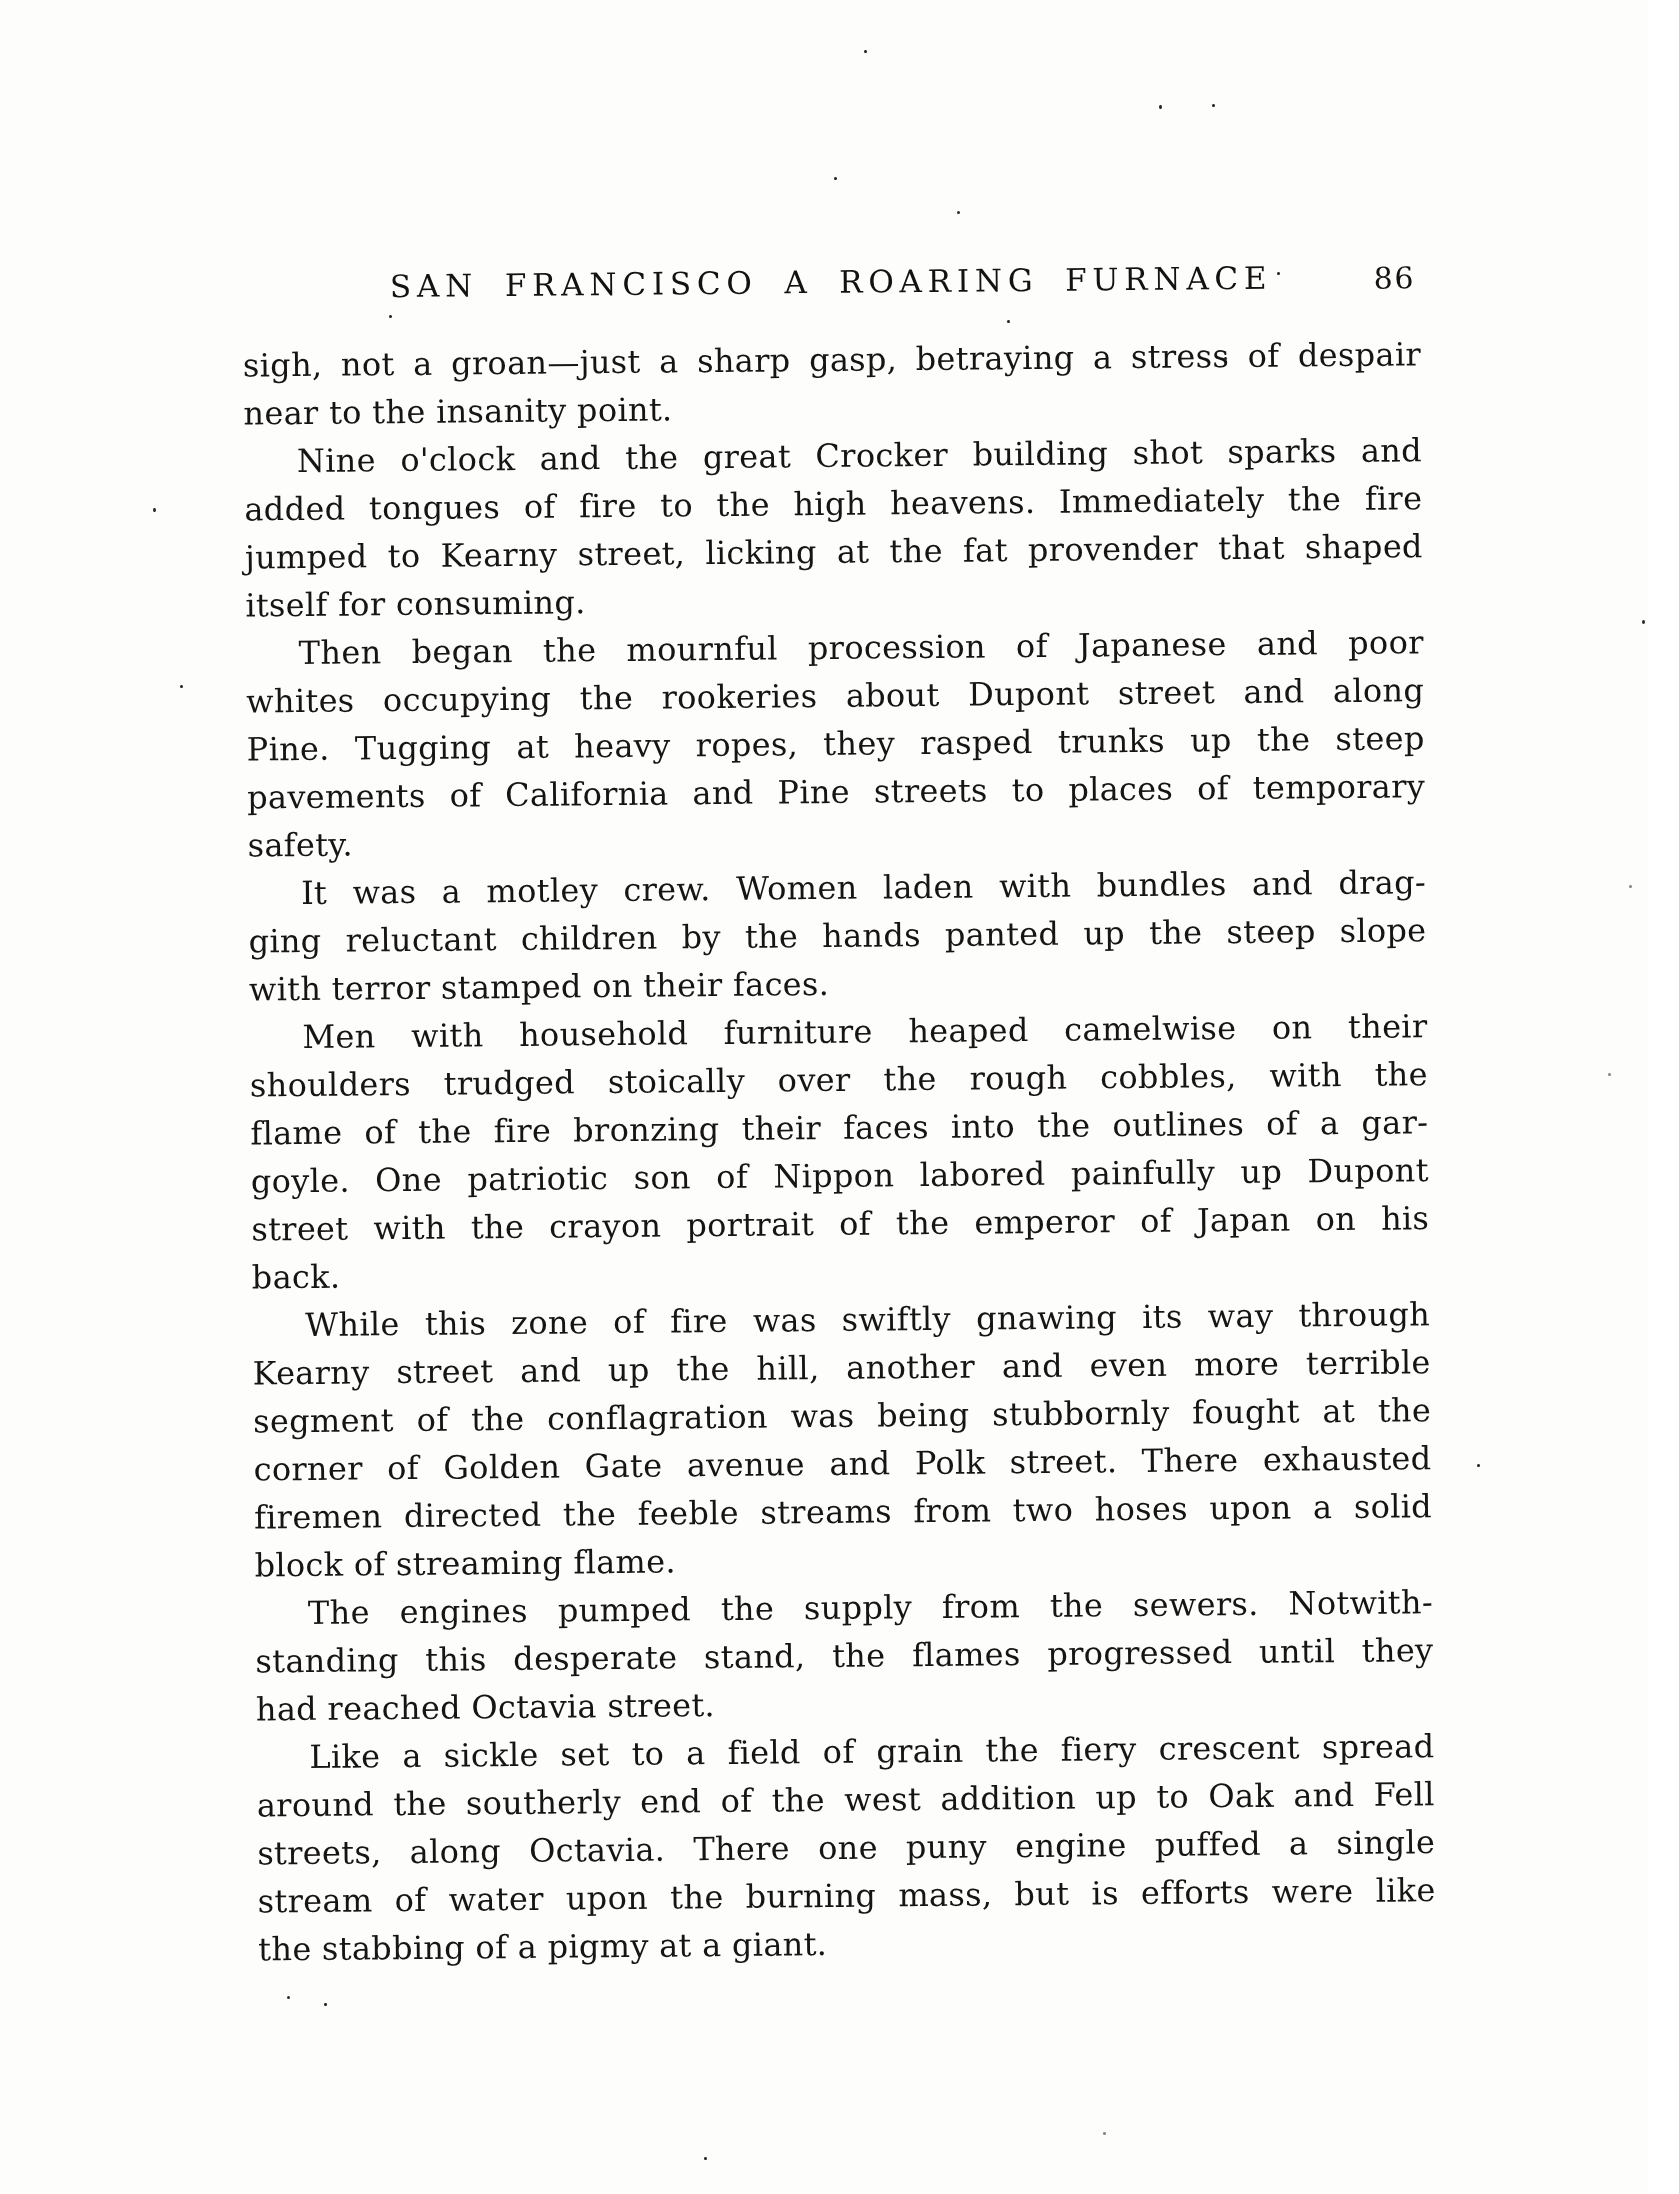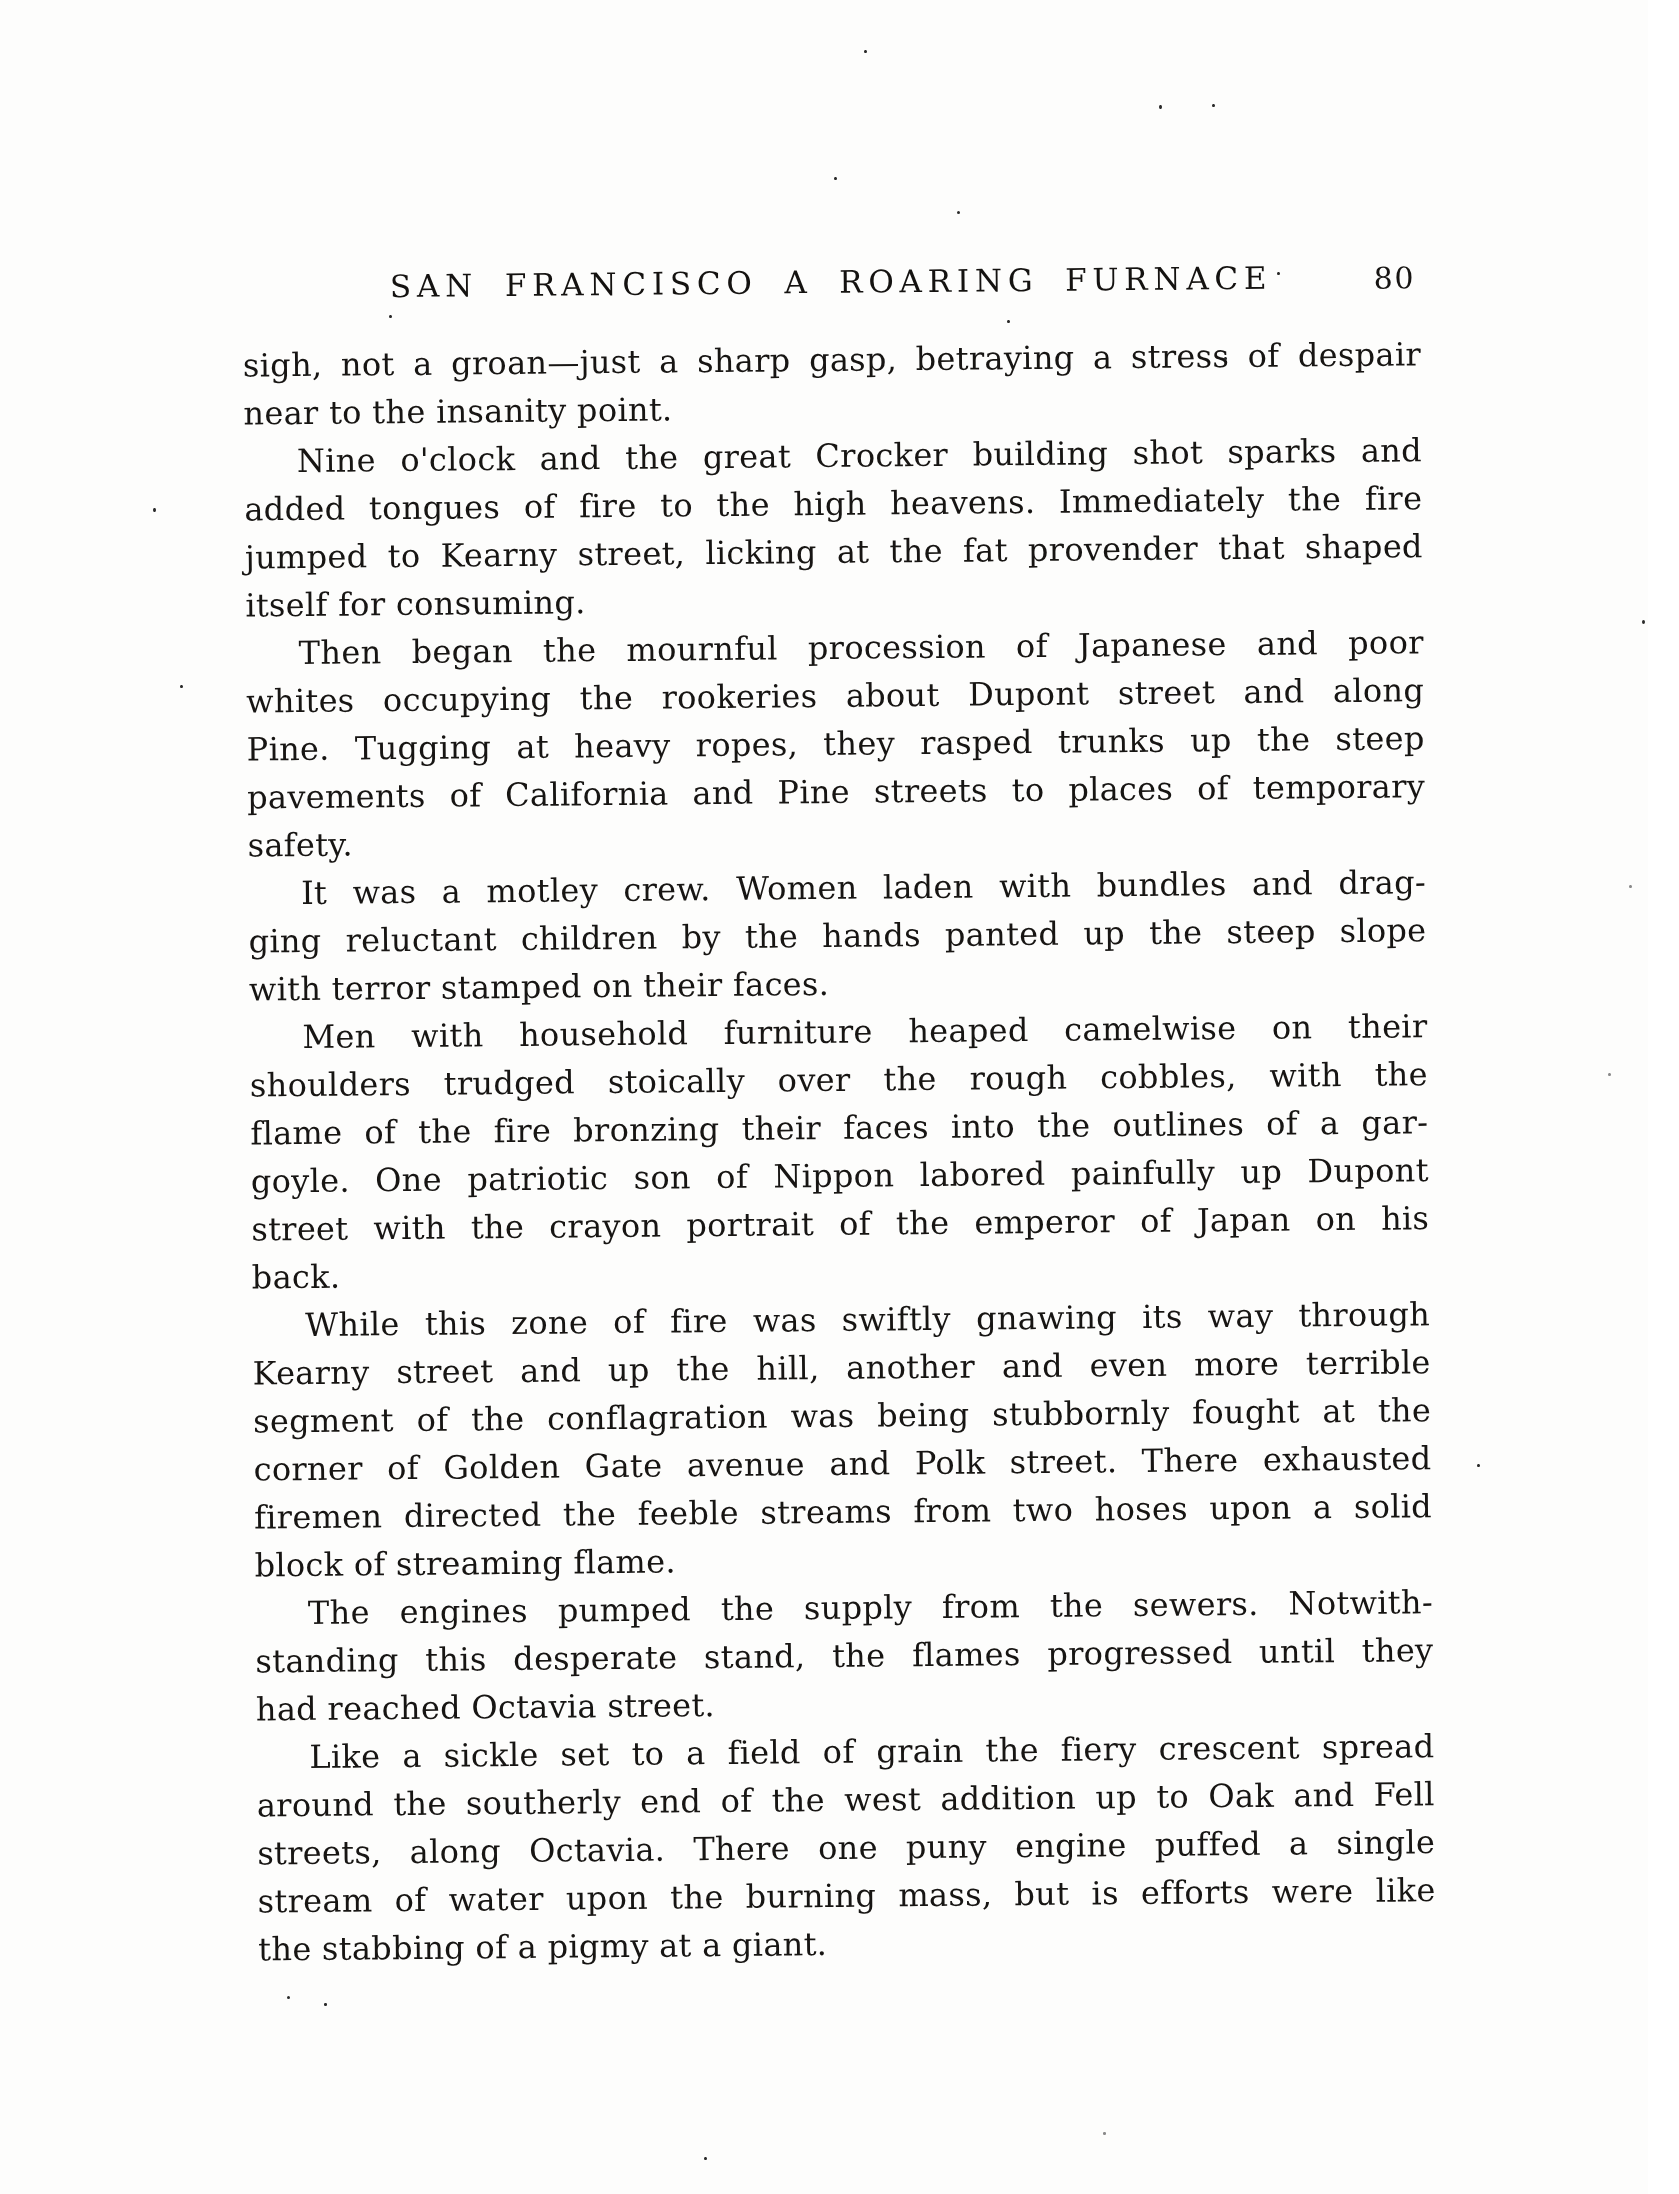--- a/index.html
+++ b/index.html
@@ -62,21 +62,21 @@
   .speck.faint { background: #8a8a8a; }
 </style>
 </head>
 <body>
 
 <div class="page">
   <div class="tilt">
 
     <div class="header">
       <span class="chapter-title">SAN FRANCISCO A ROARING FURNACE</span>
-      <span class="pagenum">80</span>
+      <span class="pagenum">86</span>
     </div>
 
     <div class="body-text">
         <div class="para">
           <div class="line j">sigh, not a groan—just a sharp gasp, betraying a stress of despair</div>
           <div class="line ragged">near to the insanity point.</div>
         </div>
         <div class="para">
           <div class="line j indent">Nine o'clock and the great Crocker building shot sparks and</div>
           <div class="line j">added tongues of fire to the high heavens. Immediately the fire</div>

